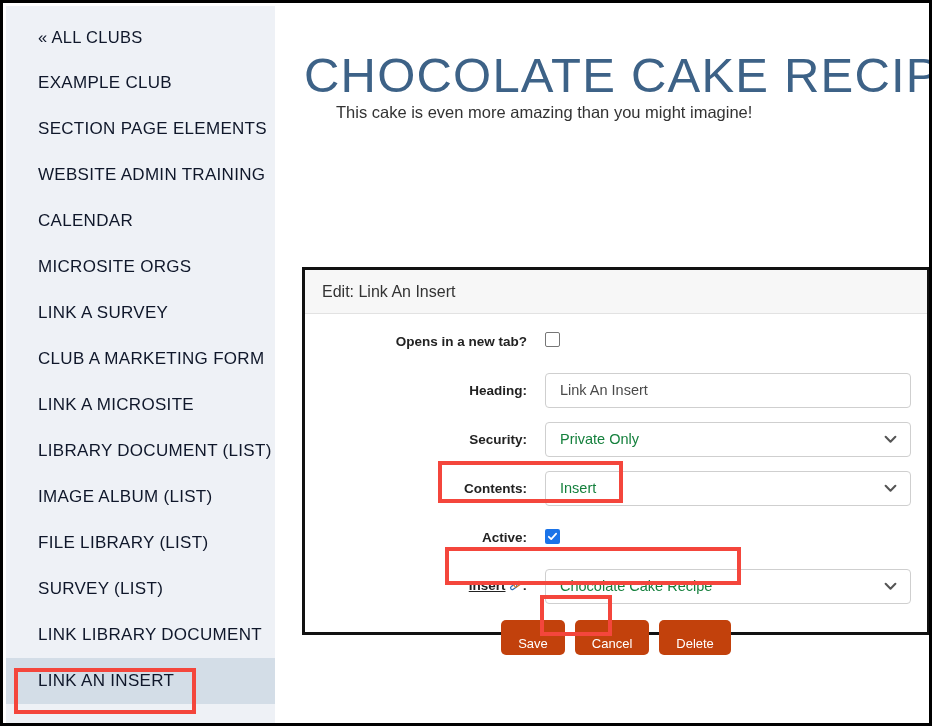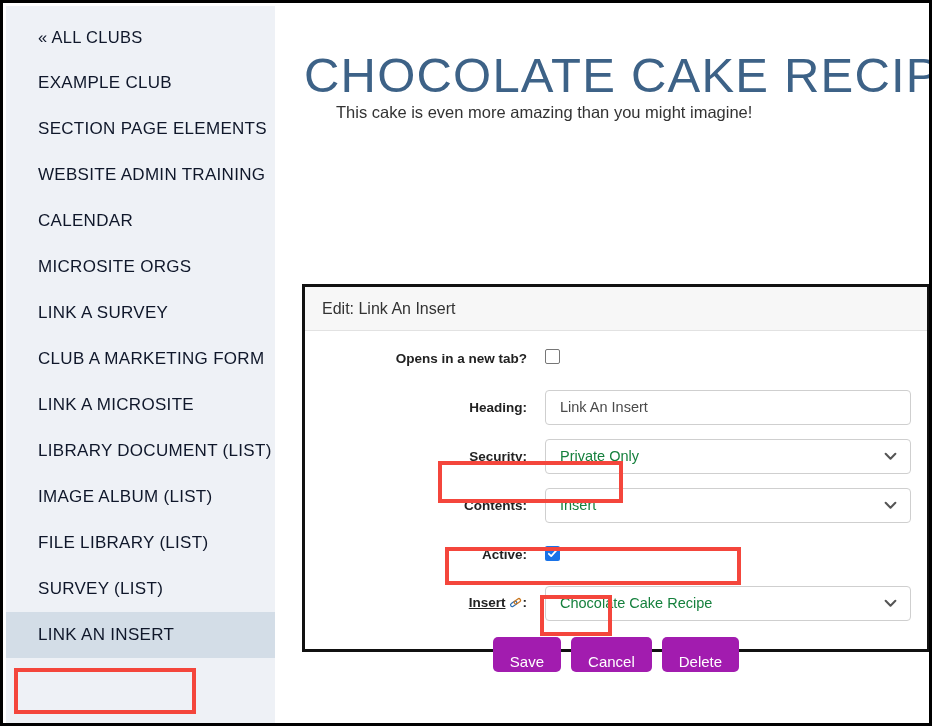--- a/index.html
+++ b/index.html
@@ -91,21 +91,21 @@
     color: #333333;
     font-family: "Liberation Sans", sans-serif;
     white-space: nowrap;
     margin-left: 32px;
   }
 
   
   #edit-panel {
     position: absolute;
     left: 27px;
-    top: 278px;
+    top: 261px;
     width: 628px;
     height: 368px;
     border: 3px solid #111111;
     box-sizing: border-box;
     background: #ffffff;
   }
   #panel-header {
     height: 44px;
     background: #f7f7f7;
     border-bottom: 1px solid #e2e2e2;
@@ -216,27 +216,27 @@
   }
 
   
   #button-row {
     display: flex;
     justify-content: center;
     gap: 10px;
     margin-top: 9px;
   }
   .btn {
-    background: #a21caf;
+    background: #c2410c;
     color: #ffffff;
     border: none;
     border-radius: 5px;
     height: 35px;
     padding: 16px 17px;
-    font-size: 15px;
+    font-size: 13px;
     font-family: "Liberation Sans", sans-serif;
     cursor: pointer;
   }
 
   
   .hl {
     position: absolute;
     border: 4px solid #f4463c;
     box-sizing: border-box;
     pointer-events: none;
@@ -282,20 +282,23 @@
       <span>LIBRARY DOCUMENT (LIST)</span>
     </div>
     <div class="nav-item">
       <span>IMAGE ALBUM (LIST)</span>
     </div>
     <div class="nav-item">
       <span>FILE LIBRARY (LIST)</span>
     </div>
     <div class="nav-item">
       <span>SURVEY (LIST)</span>
+    </div>
+    <div class="nav-item">
+      <span>LINK LIBRARY DOCUMENT</span>
     </div>
     <div class="nav-item active">
       <span>LINK AN INSERT</span>
     </div>
   </nav>
 
   <div id="sidebar-highlight"></div>
 
   <main id="main">
 

